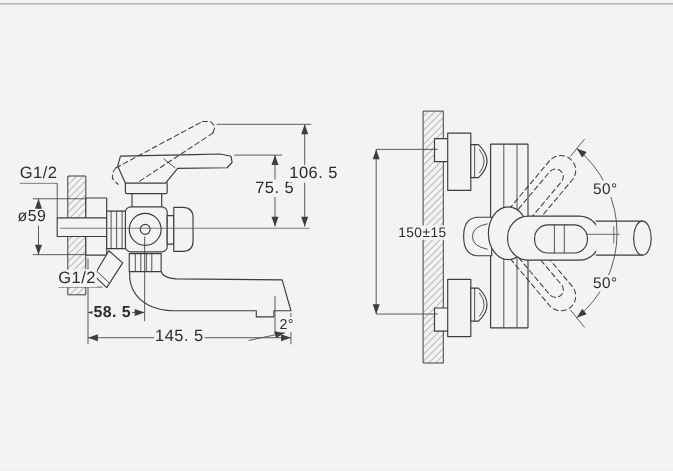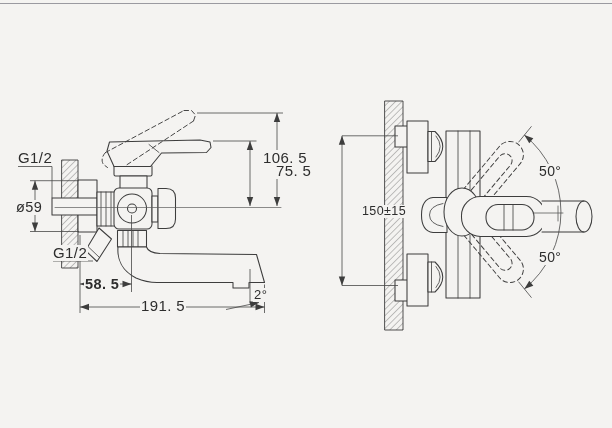--- a/index.html
+++ b/index.html
@@ -195,23 +195,23 @@
       <line x1="518.5" y1="142.3" x2="531.5" y2="126.3"></line>
       <line x1="518.5" y1="281.7" x2="531.5" y2="297.7"></line>
 
       <line x1="342" y1="135.8" x2="398" y2="135.8"></line>
       <line x1="342" y1="285.5" x2="398" y2="285.5"></line>
       <line x1="342" y1="135.8" x2="342" y2="285.5" marker-start="url(#arw)" marker-end="url(#arw)"></line>
     </g>
   </svg>
 
   <div class="lbl" style="left:17px;top:150px;font-size:15px;">G1/2</div>
-  <div class="lbl" style="left:15px;top:200px;font-size:14.5px;text-align:center;">ø59</div>
+  <div class="lbl" style="left:15px;top:190px;font-size:14.5px;text-align:center;">ø59</div>
   <div class="lbl" style="left:52px;top:245px;font-size:15px;">G1/2</div>
   <div class="lbl" style="left:84px;top:277px;font-size:14.5px;font-weight:bold;">58. 5</div>
-  <div class="lbl" style="left:140px;top:298px;font-size:15px;">191. 5</div>
+  <div class="lbl" style="left:140px;top:298px;font-size:15px;">145. 5</div>
   <div class="lbl" style="left:253px;top:288px;font-size:13px;">2°</div>
-  <div class="lbl" style="left:231px;top:163px;font-size:15px;margin-left:44px;">75. 5</div>
+  <div class="lbl" style="left:231px;top:163px;font-size:15px;">75. 5</div>
   <div class="lbl" style="left:262px;top:150px;font-size:15px;">106. 5</div>
   <div class="lbl" style="left:329px;top:205px;font-size:12.5px;margin-left:32px;">150±15</div>
   <div class="lbl" style="left:538px;top:164px;font-size:14px;">50°</div>
   <div class="lbl" style="left:538px;top:250px;font-size:14px;">50°</div>
 </div>
 
 </body></html>

